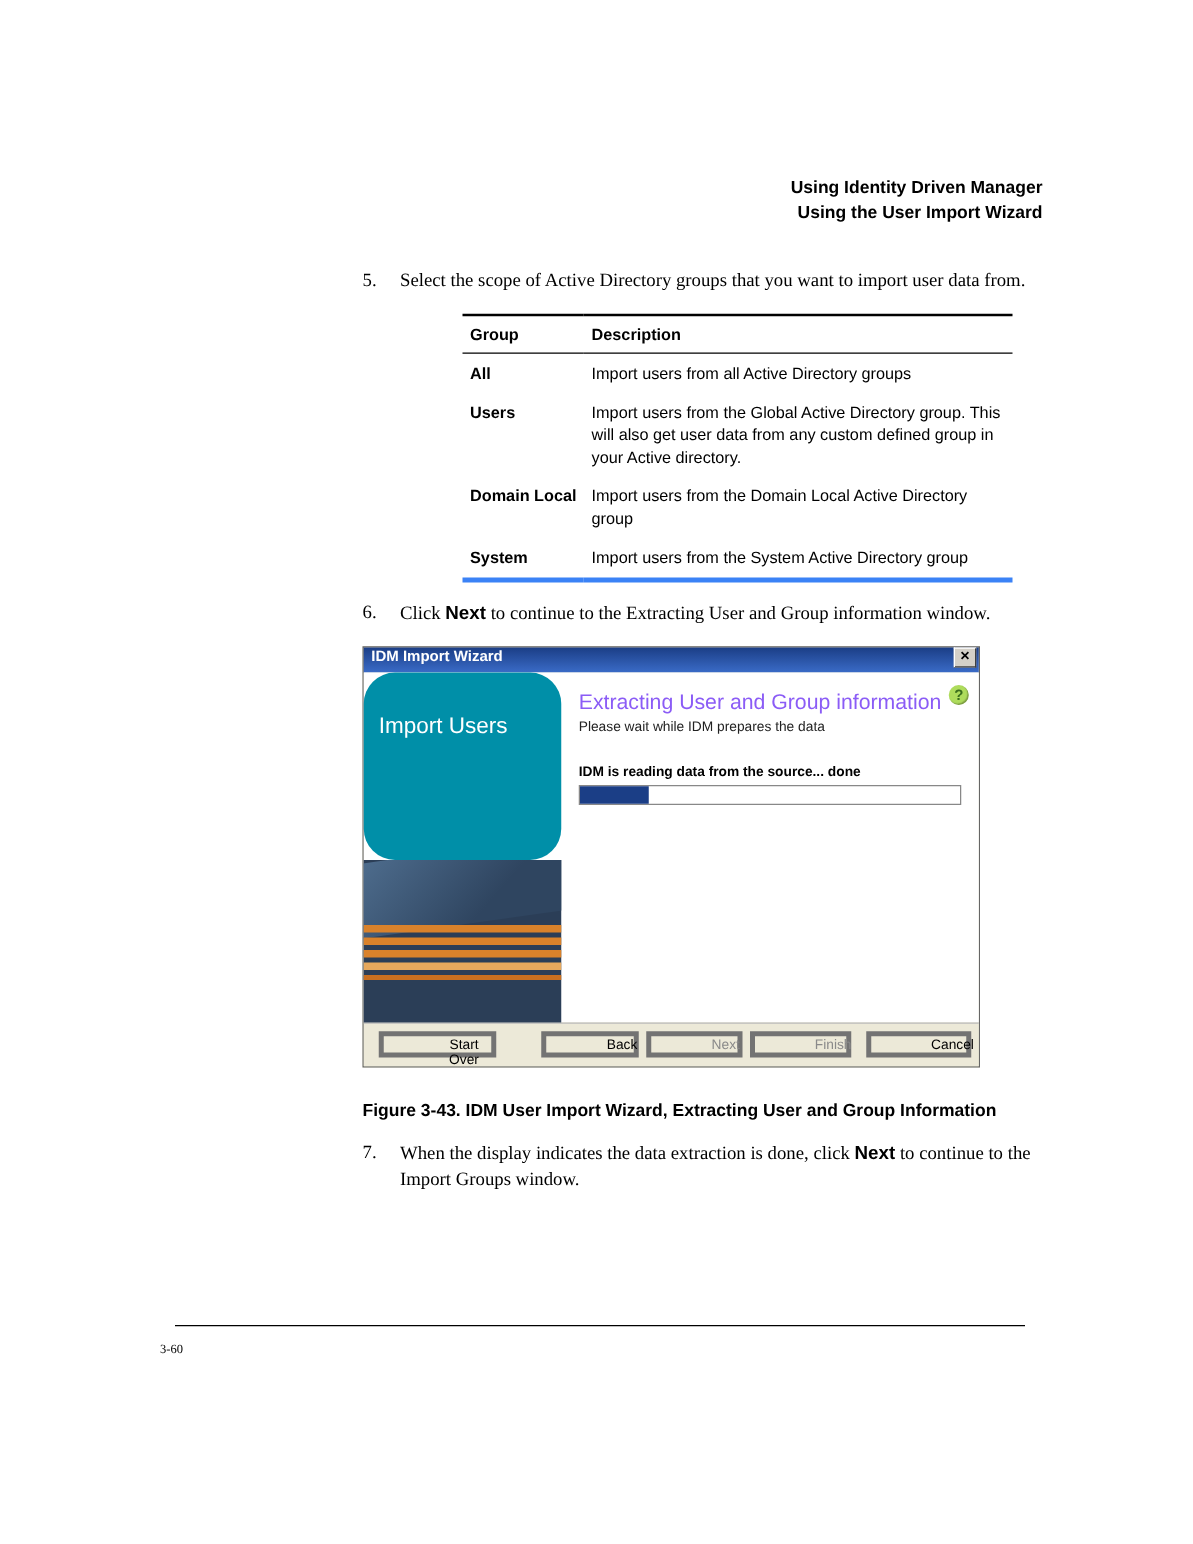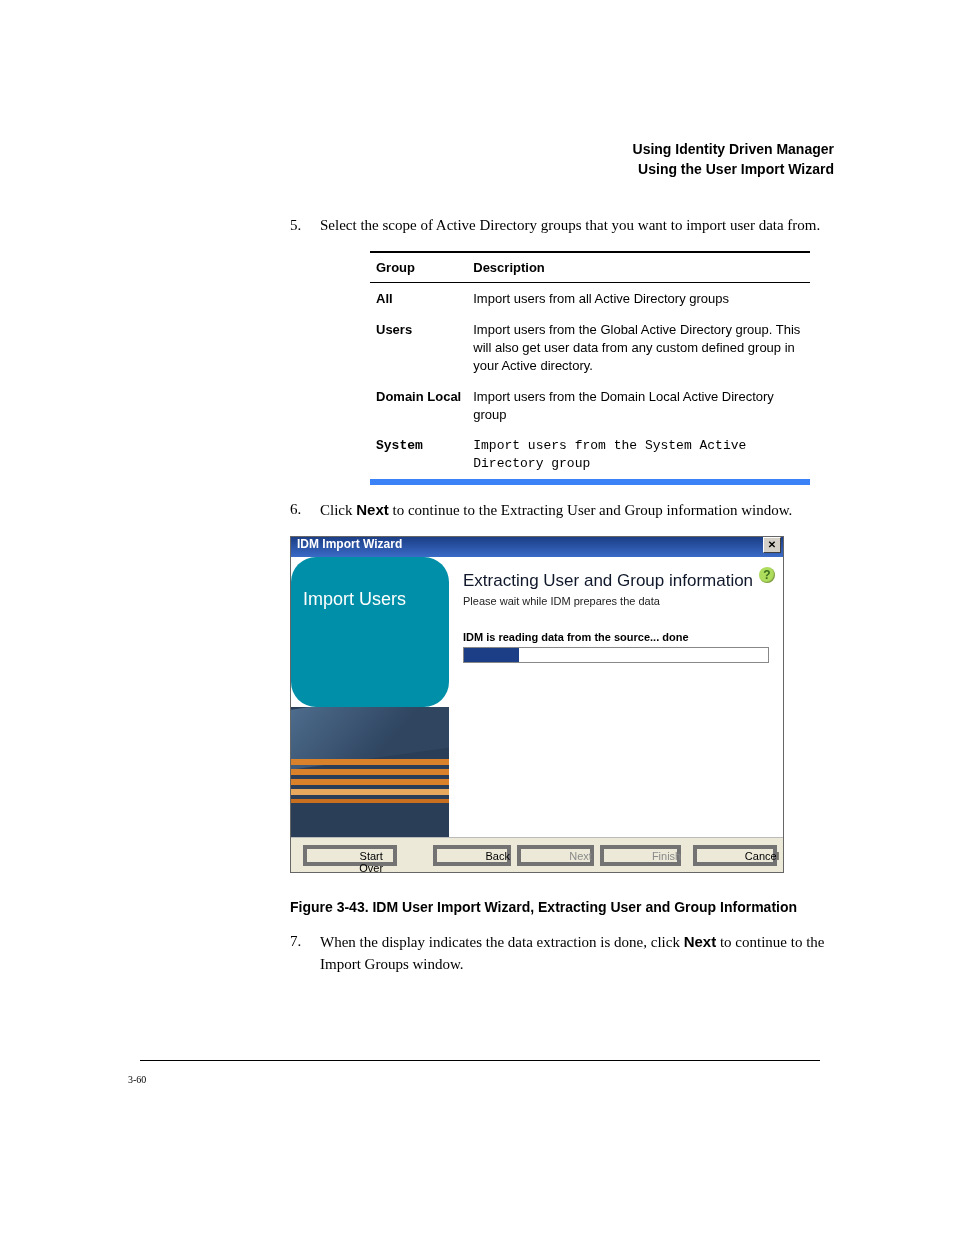--- a/index.html
+++ b/index.html
@@ -63,21 +63,21 @@
     padding: 7px 6px;
     vertical-align: top;
     font-weight: bold;
   }
   table.group-table td {
     padding: 7px 6px;
     vertical-align: top;
     line-height: 1.35;
   }
   table.group-table td.gcol { font-weight: bold; white-space: nowrap; }
-  table.group-table tr.last td { border-bottom: 6px solid #3b82f6; font-family: Liberation Mono, monospace; }
+  table.group-table tr.last td { border-bottom: 4px solid #3b82f6; }
 
   
   .wizard {
     width: 492px;
     margin: 6px 0 6px 0;
     border: 1px solid #666;
     font-family: Tahoma, Arial, sans-serif;
     font-size: 11px;
     background: #ece9d8;
   }
@@ -147,21 +147,21 @@
   .wizard .wmain {
     flex: 1;
     padding: 10px 14px 10px 14px;
     position: relative;
   }
   .wizard .wmain h3 {
     margin: 4px 0 2px 0;
     font-family: Tahoma, Arial, sans-serif;
     font-weight: normal;
     font-size: 17px;
-    color: #0f172a;
+    color: #8b5cf6;
   }
   .wizard .wmain .help-icon {
     position: absolute;
     right: 8px;
     top: 10px;
     width: 16px; height: 16px;
     border-radius: 50%;
     background: #aedc5c;
     color: #3a6e1d;
     font-weight: bold;

